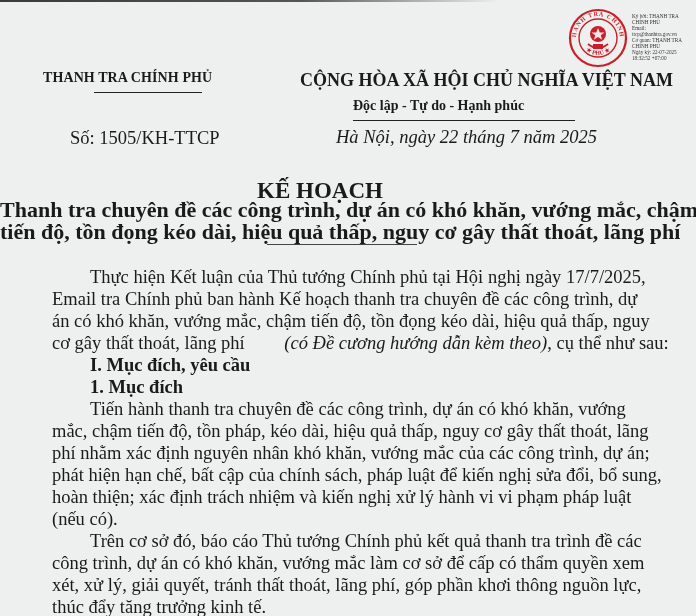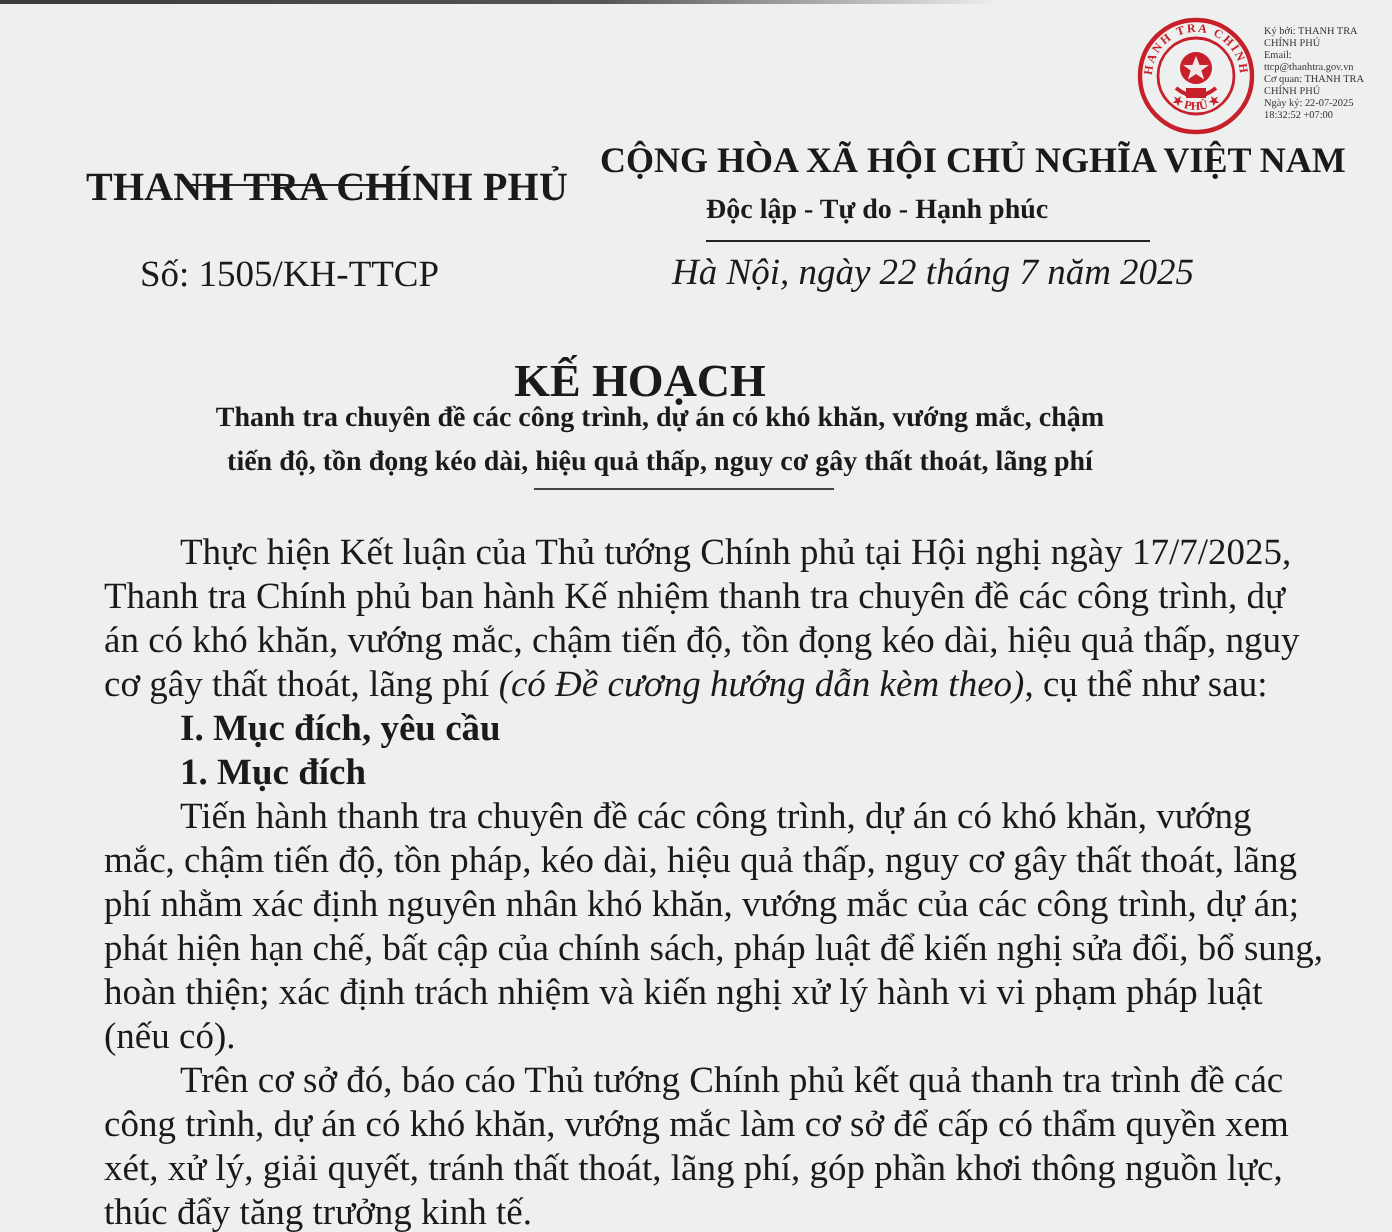--- a/index.html
+++ b/index.html
@@ -19,22 +19,22 @@
       position: absolute;
       left: 0; top: 0;
       width: 500px;
       height: 2px;
       background: linear-gradient(to right, #3a3a3a, #555 60%, rgba(90,90,90,0));
     }
     .abs { position: absolute; white-space: nowrap; }
 
     
     .agency {
-      left: 43px; top: 83px;
-      font-size: 20px;
+      left: 43px; top: 70px;
+      font-size: 14px;
       font-weight: bold;
       letter-spacing: 0.1px;
     }
     .agency-rule {
       left: 94px; top: 92px;
       width: 108px; height: 1px;
       background: #222;
     }
     .doc-number {
       left: 70px; top: 128px;
@@ -80,21 +80,21 @@
     
     .title {
       left: 0; top: 178px; width: 640px;
       text-align: center;
       font-size: 23px;
       font-weight: bold;
     }
     .subtitle {
       left: 0; top: 199px; width: 660px;
       text-align: center;
-      font-size: 14px;
+      font-size: 22px;
       font-weight: bold;
       line-height: 22px;
       white-space: normal;
     }
     .title-rule {
       left: 267px; top: 244px;
       width: 150px; height: 1px;
       background: #444;
     }
 
@@ -105,21 +105,21 @@
       top: 266px;
       width: 592px;
       font-size: 18.5px;
       line-height: 22px;
     }
     .heading {
       margin: 0;
       padding-left: 38px;
       font-weight: bold;
     }
-    .italic { font-style: italic; }
+    .italic { font-style: italic; margin-left: 35px; }
     .line { display: block; white-space: nowrap; }
     .line.indent { padding-left: 38px; }
   </style>
 </head>
 <body>
 
 <div class="top-strip"></div>
 
 <div class="abs agency">THANH TRA CHÍNH PHỦ</div>
 <div class="abs agency-rule"></div>
@@ -165,21 +165,21 @@
 <div class="abs title">KẾ HOẠCH</div>
 <div class="abs subtitle">
   <span class="line">Thanh tra chuyên đề các công trình, dự án có khó khăn, vướng mắc, chậm</span>
   <span class="line">tiến độ, tồn đọng kéo dài, hiệu quả thấp, nguy cơ gây thất thoát, lãng phí</span>
 </div>
 <div class="abs title-rule"></div>
 
 <div class="body-text">
   <div>
     <span class="line indent">Thực hiện Kết luận của Thủ tướng Chính phủ tại Hội nghị ngày 17/7/2025,</span>
-    <span class="line">Thanh tra Chính phủ ban hành Kế nhiệm thanh tra chuyên đề các công trình, dự</span>
+    <span class="line">Email tra Chính phủ ban hành Kế hoạch thanh tra chuyên đề các công trình, dự</span>
     <span class="line">án có khó khăn, vướng mắc, chậm tiến độ, tồn đọng kéo dài, hiệu quả thấp, nguy</span>
     <span class="line"><span>cơ gây thất thoát, lãng phí </span><span class="italic">(có Đề cương hướng dẫn kèm theo)</span><span>, cụ thể như sau:</span></span>
   </div>
 
   <div class="heading">I. Mục đích, yêu cầu</div>
   <div class="heading">1. Mục đích</div>
 
   <div>
     <span class="line indent">Tiến hành thanh tra chuyên đề các công trình, dự án có khó khăn, vướng</span>
     <span class="line">mắc, chậm tiến độ, tồn pháp, kéo dài, hiệu quả thấp, nguy cơ gây thất thoát, lãng</span>

